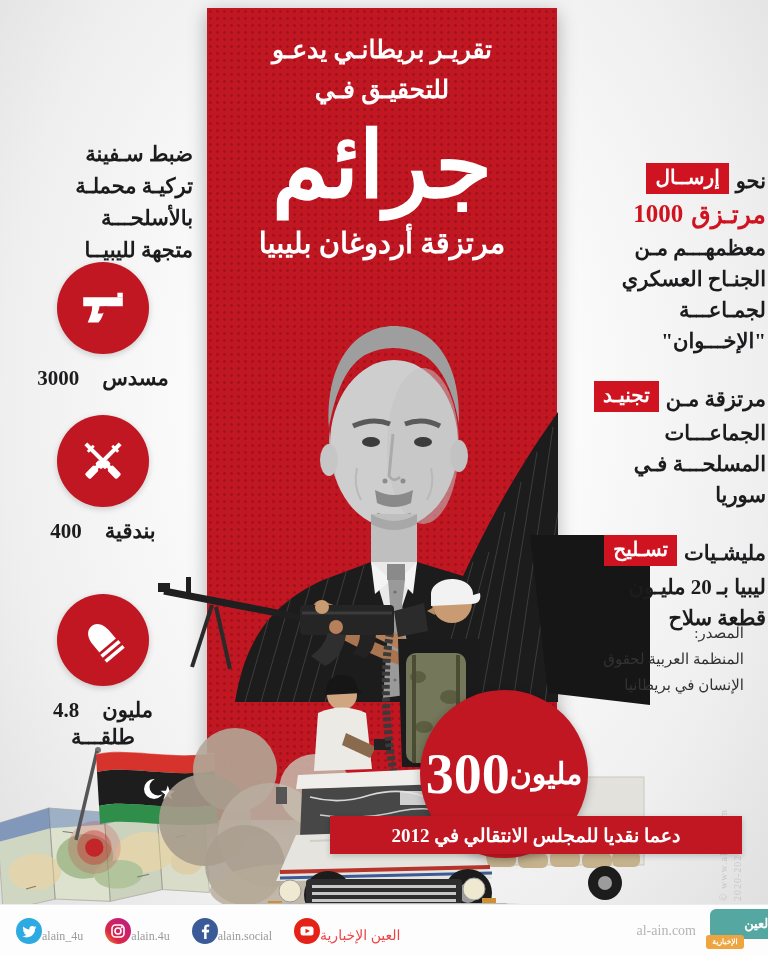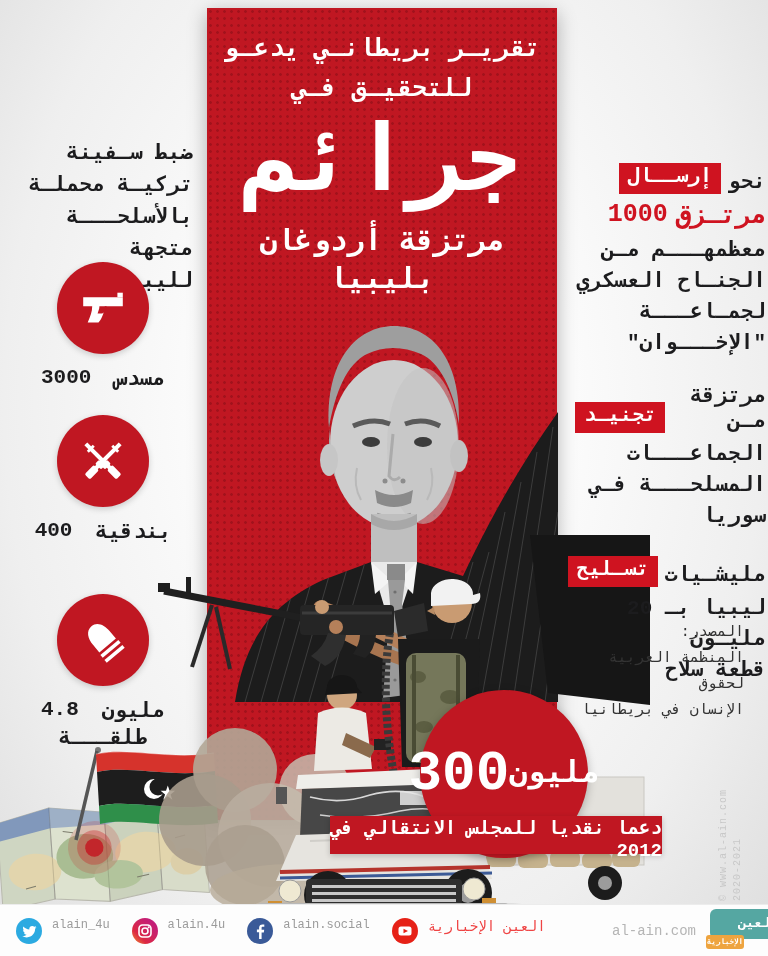--- a/index.html
+++ b/index.html
@@ -1,17 +1,17 @@
 <!DOCTYPE html>
 <html lang="ar"><head>
 <meta charset="utf-8">
 <style>
   html,body{margin:0;padding:0;background:#888;}
   .page{position:relative;width:768px;height:956px;overflow:hidden;margin:0 auto;
-    font-family:Liberation Mono, monospace;
+    font-family:Liberation Serif, serif;
     background:radial-gradient(ellipse at 50% 42%, #fbfbfb 35%, #efefef 70%, #dddddd 100%);}
   
   .banner{position:absolute;left:207px;top:8px;width:350px;height:812px;z-index:1;
     background-color:#c01722;
     background-image:radial-gradient(rgba(40,0,4,.20) 1.1px, transparent 1.6px);
     background-size:7px 7px;
     box-shadow:0 5px 18px rgba(0,0,0,.30);}
   .banner-text{position:relative;padding-top:22px;text-align:center;color:#fff;}
   .bt-line1{font-size:25px;font-weight:bold;line-height:40px;}
   .bt-line2{font-size:25px;font-weight:bold;line-height:40px;}
@@ -37,38 +37,38 @@
   .line{font-size:21px;font-weight:bold;line-height:31px;}
   .blk{margin-bottom:24px;}
   .source{position:absolute;right:24px;top:620px;width:180px;z-index:5;text-align:right;
     font-size:15px;line-height:26px;color:#333;}
   
   .badge{position:absolute;left:420px;top:690px;width:168px;height:168px;border-radius:50%;
     background:#c01722;z-index:6;display:flex;align-items:center;
     justify-content:center;color:#fff;box-shadow:0 3px 10px rgba(0,0,0,.25);}
   .badge-value{font-size:56px;font-weight:bold;line-height:58px;}
   .badge-unit{font-size:30px;font-weight:bold;line-height:36px;}
-  .ribbon{position:absolute;left:330px;top:816px;width:332px;height:38px;background:#c01722;
-    z-index:7;display:flex;align-items:flex-start;justify-content:center;
+  .ribbon{position:absolute;left:330px;top:816px;width:412px;height:38px;background:#c01722;
+    z-index:7;display:flex;align-items:center;justify-content:center;
     box-shadow:0 2px 6px rgba(0,0,0,.2);}
   .ribbon-text{color:#fff;font-size:19px;font-weight:bold;direction:rtl;}
   
   .erdogan{position:absolute;left:225px;top:262px;width:333px;height:440px;z-index:2;}
   .mapart{position:absolute;left:-8px;top:782px;width:220px;height:132px;z-index:2;transform:rotate(-4deg);}
   .flagart{position:absolute;left:58px;top:744px;width:165px;height:100px;z-index:3;}
   .truckart{position:absolute;left:150px;top:535px;width:500px;height:390px;z-index:4;}
   
   .watermark{position:absolute;left:648px;top:800px;width:170px;height:32px;z-index:1;
     transform:rotate(-90deg);color:#c8c8c8;font-size:10px;letter-spacing:1px;
     text-align:left;line-height:14px;}
   
   .footer{position:absolute;left:0;bottom:0;width:768px;height:52px;background:#fdfdfd;z-index:8;
     display:flex;align-items:center;padding:0 16px;box-sizing:border-box;
     border-top:1px solid #ececec;}
-  .social{display:flex;align-items:flex-start;gap:10px;margin-right:22px;cursor:pointer;}
+  .social{display:flex;align-items:flex-end;gap:0;margin-right:22px;cursor:pointer;}
   .social .lbl{font-size:12px;color:#9b9b9b;}
   .social .lbl-ar{font-size:14px;color:#ef4444;direction:rtl;}
   .spacer{flex:1;}
   .site{font-size:14px;color:#b5b5b5;margin-right:10px;}
   .logo{position:relative;width:46px;height:44px;cursor:pointer;}
   .logo-main{position:absolute;left:4px;top:0;width:40px;height:30px;background:#55a7a2;
     border-radius:6px;color:#fff;font-size:13px;font-weight:bold;text-align:center;
     line-height:30px;direction:rtl;padding-left:28px;}
   .logo-sub{position:absolute;left:0;top:26px;width:38px;height:14px;background:#eea43f;
     border-radius:3px;color:#fff;font-size:7.5px;font-weight:bold;text-align:center;

